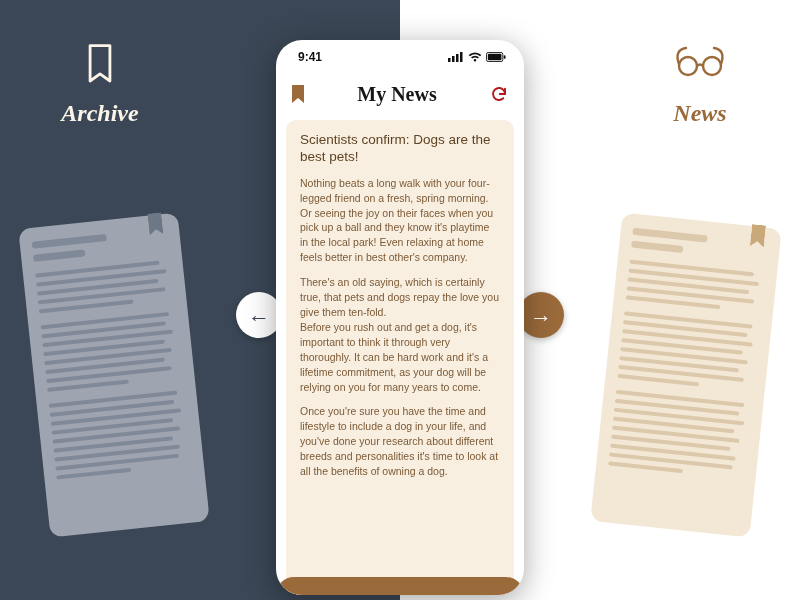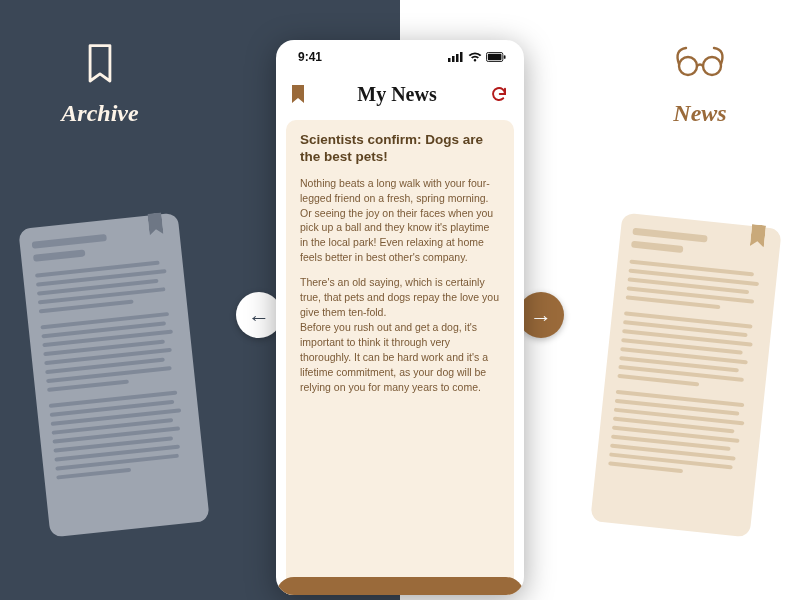--- a/index.html
+++ b/index.html
@@ -68,21 +68,21 @@
   .leftcard .h1line, .leftcard .tline   { background: #808998; }
   .rightcard .h1line, .rightcard .tline { background: #dcc8aa; }
 
   
   .phone {
     position: absolute;
     left: 50%; transform: translateX(-50%);
     top: 40px;
     width: 248px; height: 555px;
     background: #ffffff;
-    border-radius: 18px;
+    border-radius: 26px;
     box-shadow: 0 6px 30px rgba(0,0,0,0.35);
     overflow: hidden;
   }
   .statusbar {
     height: 34px;
     display: flex; align-items: center; justify-content: space-between;
     padding: 0 18px 0 22px;
     font-size: 12px; font-weight: 600; color: #111;
   }
   .sb-right { display: flex; align-items: center; gap: 4px; }
@@ -110,21 +110,21 @@
     border-radius: 10px 10px 0 0;
     padding: 12px 14px 14px;
     color: #7b5a36;
   }
   .bottom-accent {
     position: absolute; left: 0; right: 0; bottom: 0;
     height: 18px; background: #9a6a3a;
     border-radius: 18px 18px 0 0;
   }
   .kicker { font-size: 10px; letter-spacing: 0.6px; font-weight: 700; color: #a0835d; margin-bottom: 4px; }
-  .headline { font-size: 13.5px; font-weight: 700; color: #5e4422; margin-bottom: 10px; line-height: 1.25; }
+  .headline { font-size: 13.5px; font-weight: 400; color: #5e4422; margin-bottom: 10px; line-height: 1.25; }
   .body p { font-size: 10.5px; line-height: 1.42; margin-bottom: 10px; }
   .body p:last-child { margin-bottom: 0; }
 </style>
 </head>
 <body>
 
 <div class="stage">
   <div class="half left"></div>
   <div class="half right"></div>
 
@@ -240,18 +240,19 @@
           </svg>
       </span>
     </div>
 
     <div class="cardwrap">
       <div class="headline">Scientists confirm: Dogs are the best pets!</div>
       <div class="body">
         <p>Nothing beats a long walk with your four-legged friend on a fresh, spring morning. Or seeing the joy on their faces when you pick up a ball and they know it's playtime in the local park! Even relaxing at home feels better in best other's company.</p>
         <p style="white-space:pre-line">There's an old saying, which is certainly true, that pets and dogs repay the love you give them ten-fold.
 Before you rush out and get a dog, it's important to think it through very thoroughly. It can be hard work and it's a lifetime commitment, as your dog will be relying on you for many years to come.</p>
+        <p>Once you're sure you have the time and lifestyle to include a dog in your life, and you've done your research about different breeds and personalities it's time to look at all the benefits of owning a dog.</p>
       </div>
     </div>
 
     <div class="bottom-accent"></div>
   </div>
 </div>
 
 </body></html>

